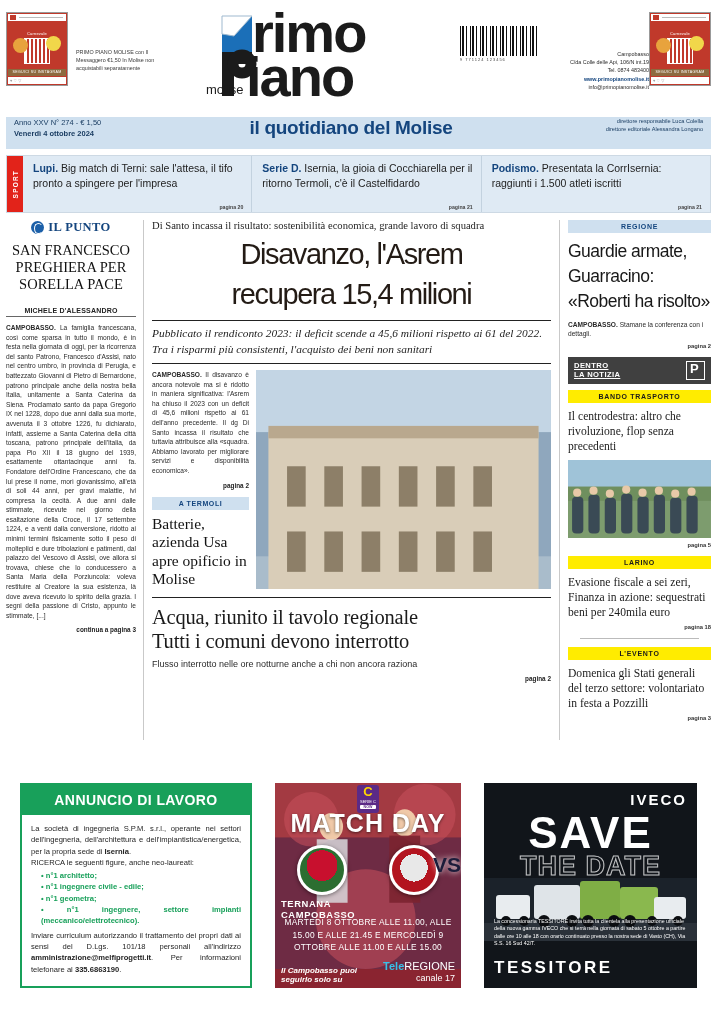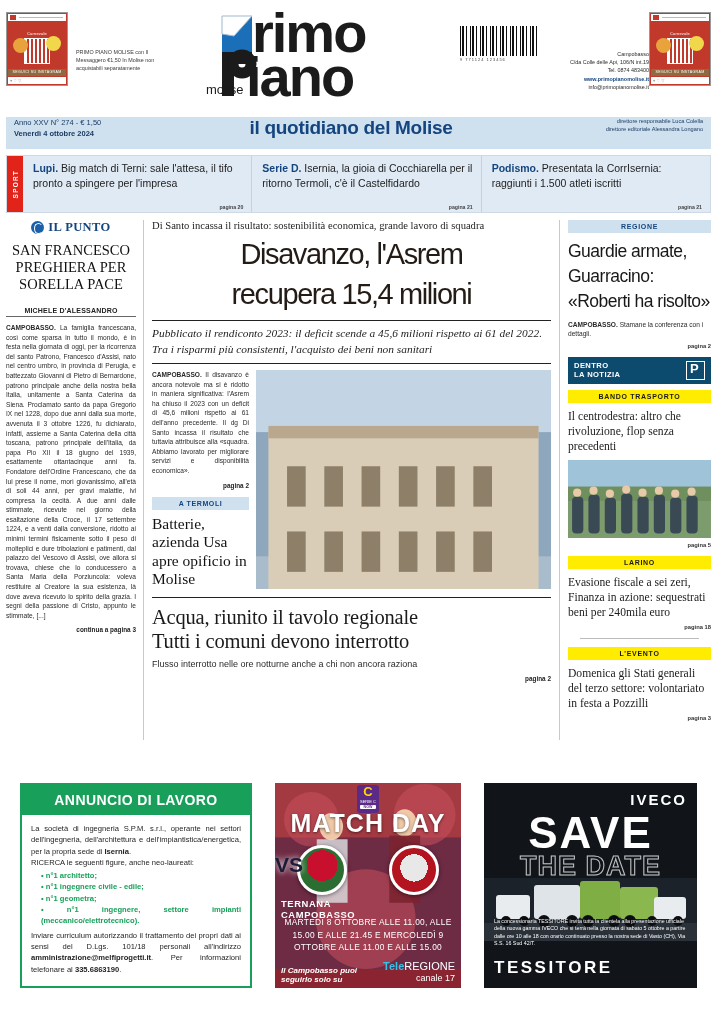--- a/index.html
+++ b/index.html
@@ -88,21 +88,21 @@
   .acqua{border-top:1.6px solid #222;margin-top:8px;padding-top:7px;}
   .acqua h2{font-family:"Liberation Serif",serif;font-weight:normal;font-size:20.5px;line-height:24px;margin:0;color:#1b1b1b;letter-spacing:-.2px;}
   .acqua p{margin:6px 0 0 0;font-size:9px;color:#2b2b2b;}
 
   
   .rtag{background:#cfe0ef;color:#14457e;font-size:7px;font-weight:bold;text-align:center;letter-spacing:.7px;padding:3px 0;margin-bottom:6px;}
   .rtag.yellow{background:#ffec00;color:#1a1a1a;}
   .rhead{font-size:17.5px;line-height:25px;color:#181818;letter-spacing:-.5px;}
   .rbody{font-size:6.6px;line-height:9.4px;margin-top:6px;color:#2a2a2a;}
   .rbody b{font-weight:bold;}
-  .dentro{background:#0c4a6e;color:#fff;padding:4px 6px;display:flex;align-items:center;justify-content:space-between;margin-top:8px;}
+  .dentro{background:#404040;color:#fff;padding:4px 6px;display:flex;align-items:center;justify-content:space-between;margin-top:8px;text-decoration:underline;}
   .dentro .t{font-size:7.6px;font-weight:bold;line-height:9px;letter-spacing:.4px;}
   .dentro .p{width:17px;height:17px;border:1.6px solid #fff;position:relative;}
   .dentro .p:after{content:"P";position:absolute;left:3px;top:-1px;font-size:13px;font-weight:bold;}
   .rserif{font-family:"Liberation Serif",serif;font-size:11.6px;line-height:15px;color:#1b1b1b;}
   .rphoto{height:78px;margin-top:6px;position:relative;overflow:hidden;}
   .rule{height:1px;background:#bbb;margin:8px 12px;}
   .pgsm{text-align:right;font-size:5.8px;font-weight:bold;color:#333;margin-top:4px;}
 
   
   .ads{position:absolute;left:20px;right:20px;bottom:36px;height:205px;display:flex;gap:23px;}
@@ -113,21 +113,21 @@
   .ad-job .jb li{color:#18a05a;font-weight:bold;}
   .ad-job .jb li:before{content:"• ";}
 
   .ad-match{flex:1;position:relative;overflow:hidden;background:#8a2430;}
   .ad-iveco{width:213px;flex:0 0 213px;position:relative;overflow:hidden;background:#0e1116;}
 
   .matchday{position:absolute;left:0;right:0;top:26px;text-align:center;color:#fff;font-size:25px;font-weight:bold;letter-spacing:1px;text-shadow:0 1px 3px rgba(0,0,0,.55);}
   .crest{width:44px;height:44px;border-radius:50%;border:3px solid #fff;position:absolute;top:62px;box-shadow:0 1px 4px rgba(0,0,0,.5);}
   .crest.l{left:22px;background:radial-gradient(circle at 50% 40%,#c8102e 0 45%,#2c6e31 45% 100%);}
   .crest.r{right:22px;background:radial-gradient(circle at 50% 45%,#e8e8e8 0 42%,#b3141f 42% 100%);}
-  .vs{position:absolute;left:0;right:0;top:70px;text-align:left;font-size:21px;font-weight:bold;color:#1c1c3a;text-shadow:0 0 6px #fff;}
+  .vs{position:absolute;left:0;right:0;top:70px;text-align:right;font-size:21px;font-weight:bold;color:#1c1c3a;text-shadow:0 0 6px #fff;}
   .teams{position:absolute;left:6px;right:6px;top:115px;display:flex;justify-content:space-between;color:#fff;font-size:9.4px;font-weight:bold;letter-spacing:.6px;flex-direction:column;}
   .mtimes{position:absolute;left:4px;right:4px;top:133px;text-align:center;color:#fff;font-size:8.4px;font-weight:normal;line-height:12.5px;letter-spacing:.3px;}
   .mfoot{position:absolute;left:6px;right:6px;bottom:4px;display:flex;align-items:flex-end;justify-content:space-between;color:#fff;}
   .mfoot .it{font-style:italic;font-size:8px;font-weight:bold;}
   .mfoot .tr{text-align:right;font-size:11px;line-height:12px;}
   .mfoot .tr b{color:#38c0e8;}
   .serieclogo{position:absolute;left:50%;transform:translateX(-50%);top:2px;width:22px;height:28px;background:#5b2a86;border-radius:3px;color:#fff;font-size:4px;text-align:center;}
   .serieclogo .c{font-size:13px;font-weight:bold;color:#ffd400;line-height:14px;}
   .serieclogo .n{background:#fff;color:#5b2a86;font-size:3.6px;font-weight:bold;margin:1px 3px;border-radius:1px;}
 

